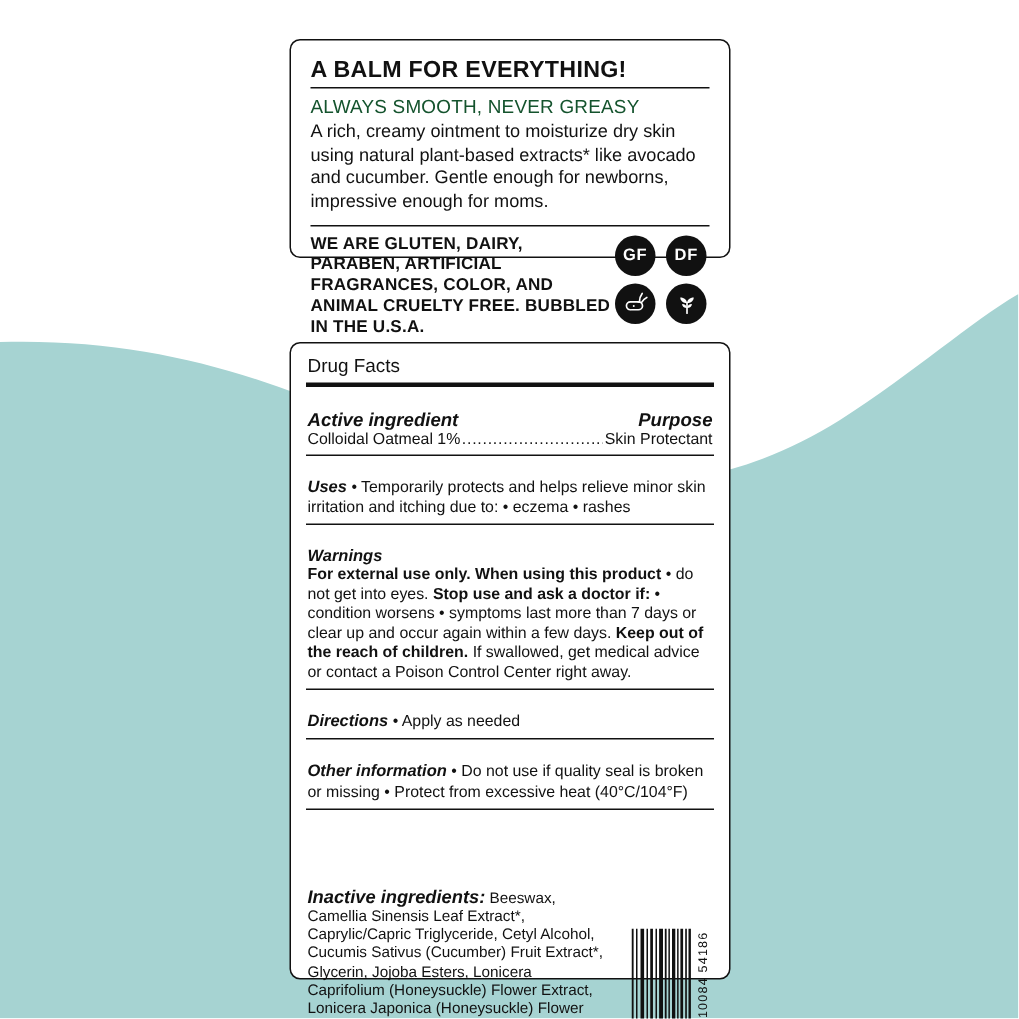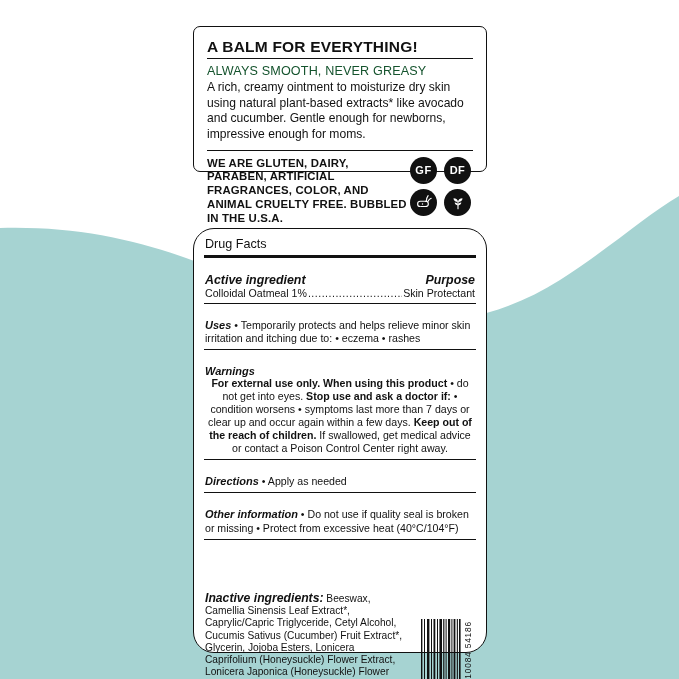--- a/index.html
+++ b/index.html
@@ -45,21 +45,20 @@
     width: 294px;
     height: 146px;
     padding: 11px 13px 9px 13px;
   }
   #bottom-card {
     left: 193px;
     top: 228px;
     width: 294px;
     height: 425px;
     padding: 7px 10px 7px 10px;
-    border-radius: 21px;
   }
 
   
   .headline {
     font-size: 15.5px;
     font-weight: bold;
     letter-spacing: 0.2px;
     color: #111;
     margin: 0 0 3px 0;
     line-height: 1.1;
@@ -141,21 +140,20 @@
     justify-content: space-between;
     font-size: 12.4px;
     font-weight: bold;
     font-style: italic;
     color: #111;
   }
   .df-text {
     font-size: 10.6px;
     color: #111;
     line-height: 1.22;
-    text-align: center;
   }
   .df-inline {
     font-size: 10.6px;
     color: #111;
     line-height: 1.22;
   }
   .df-inline .hd {
     font-size: 11px;
     font-weight: bold;
     font-style: italic;

